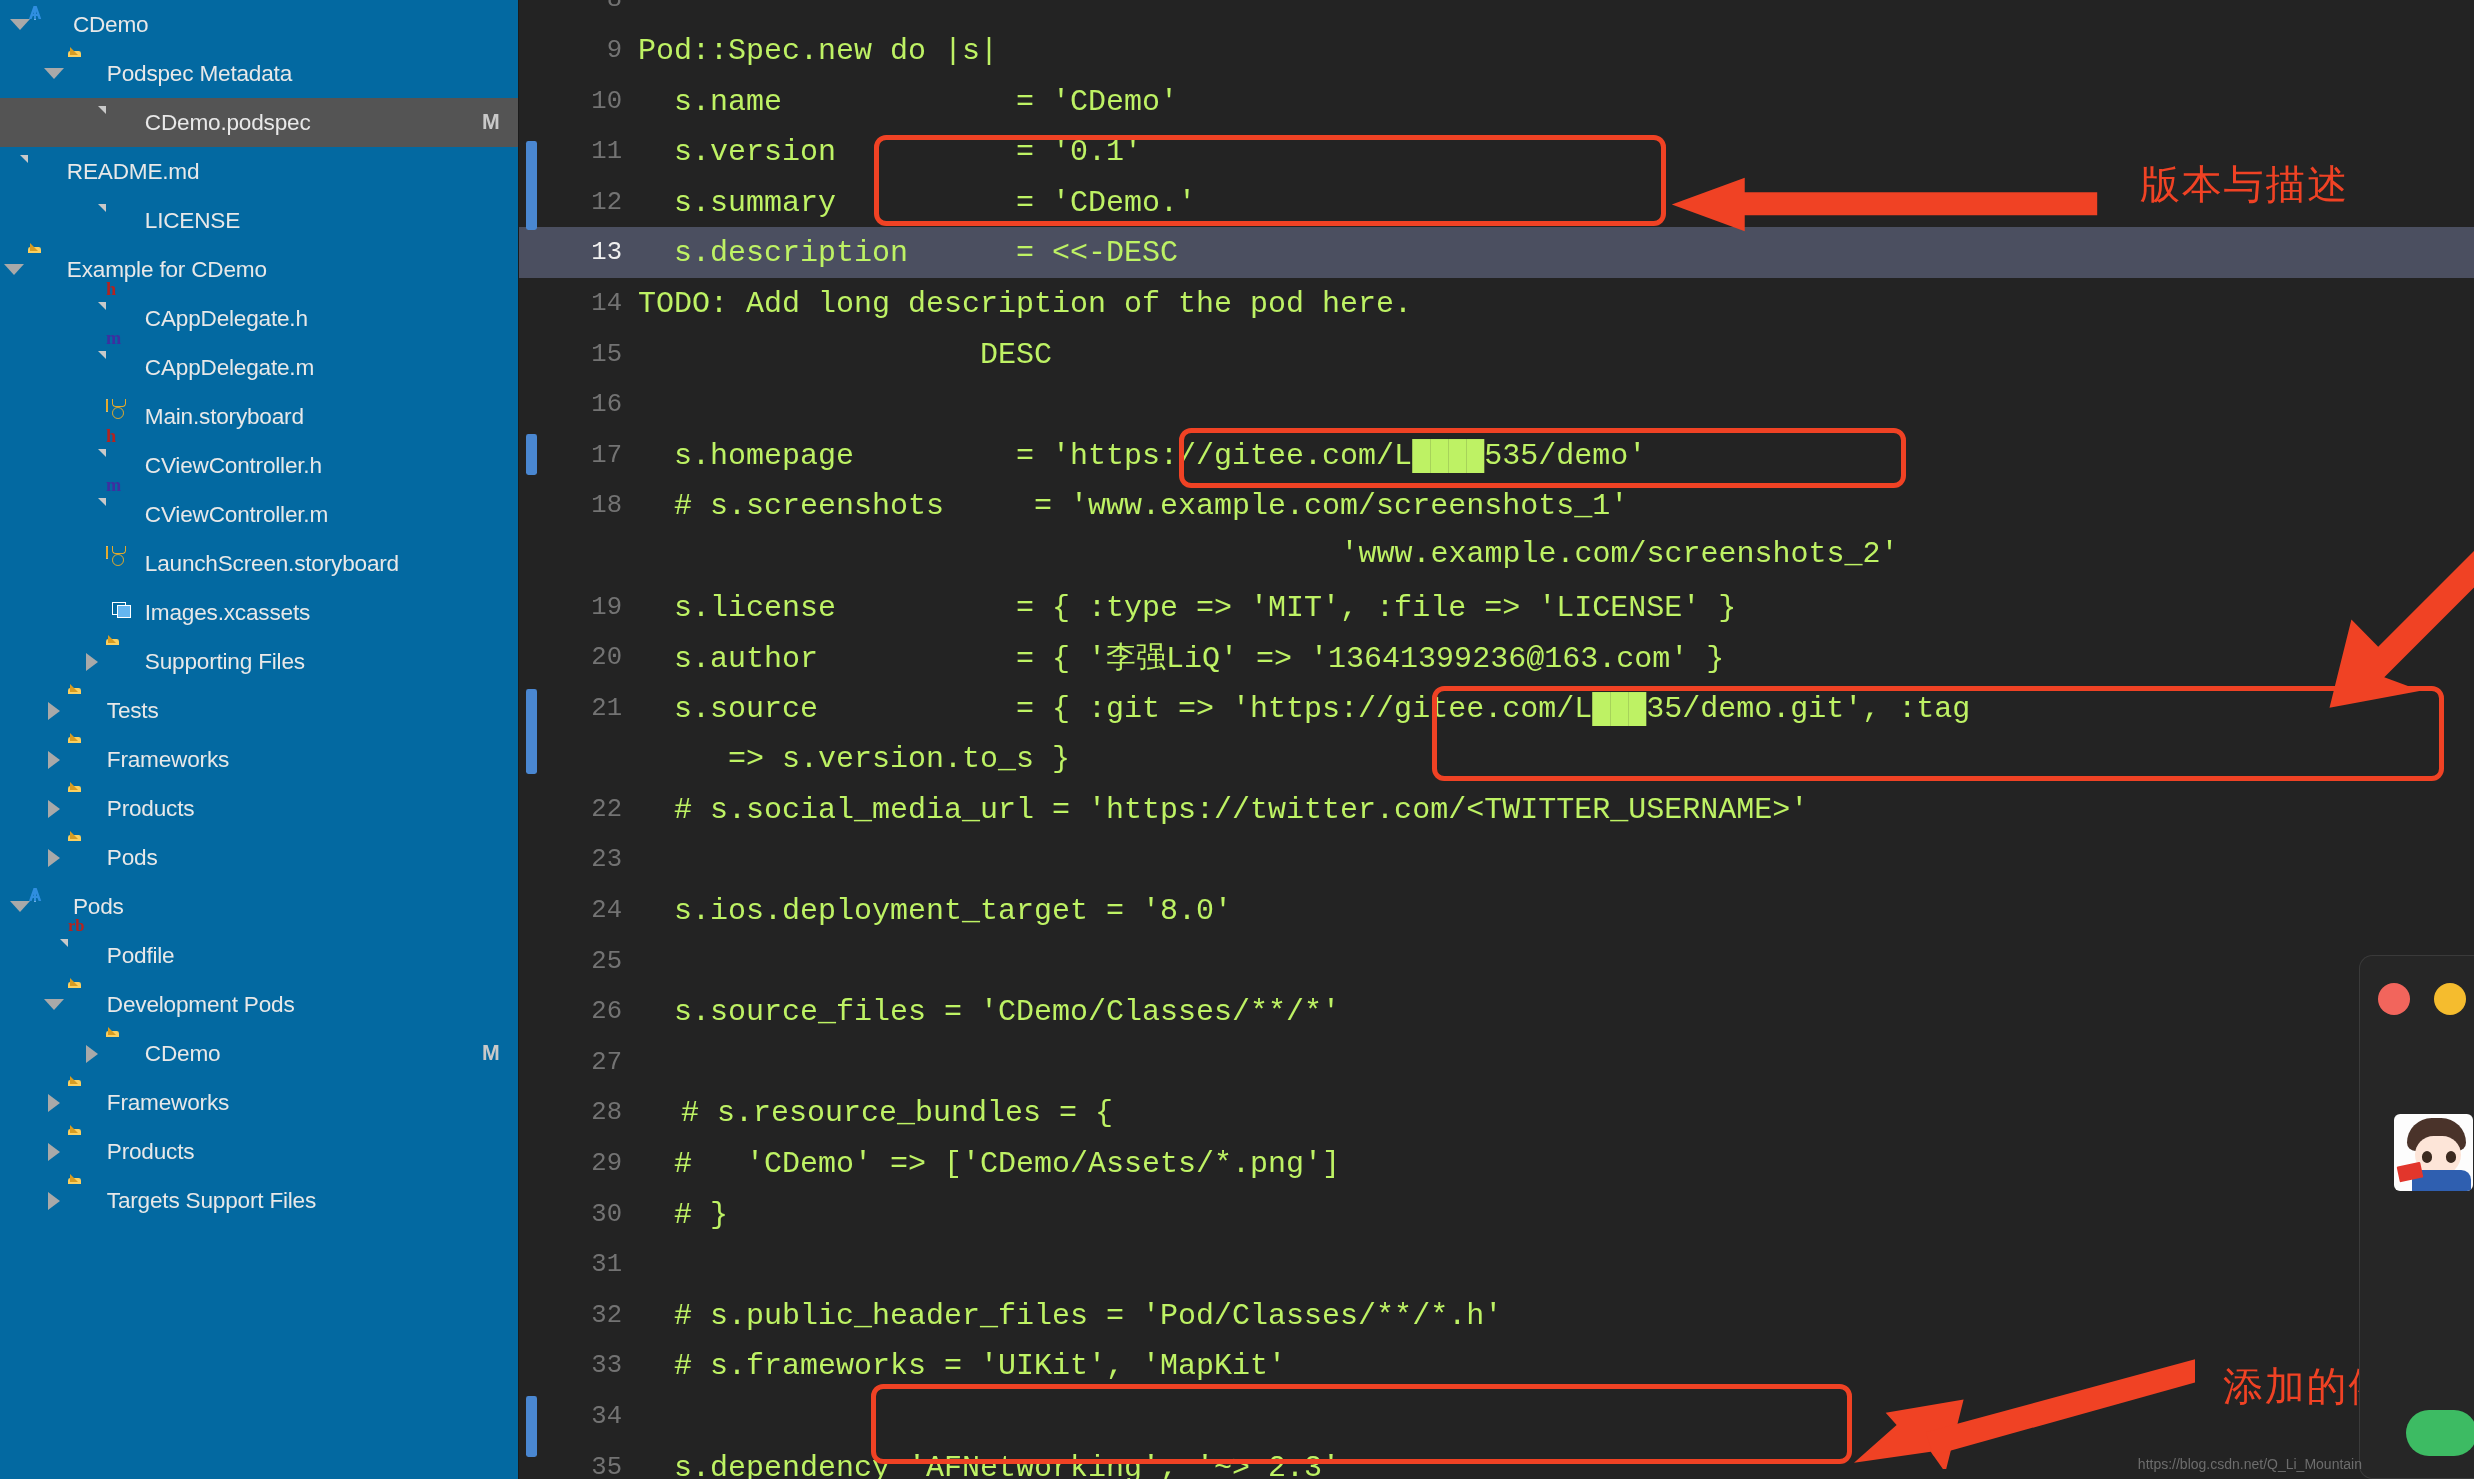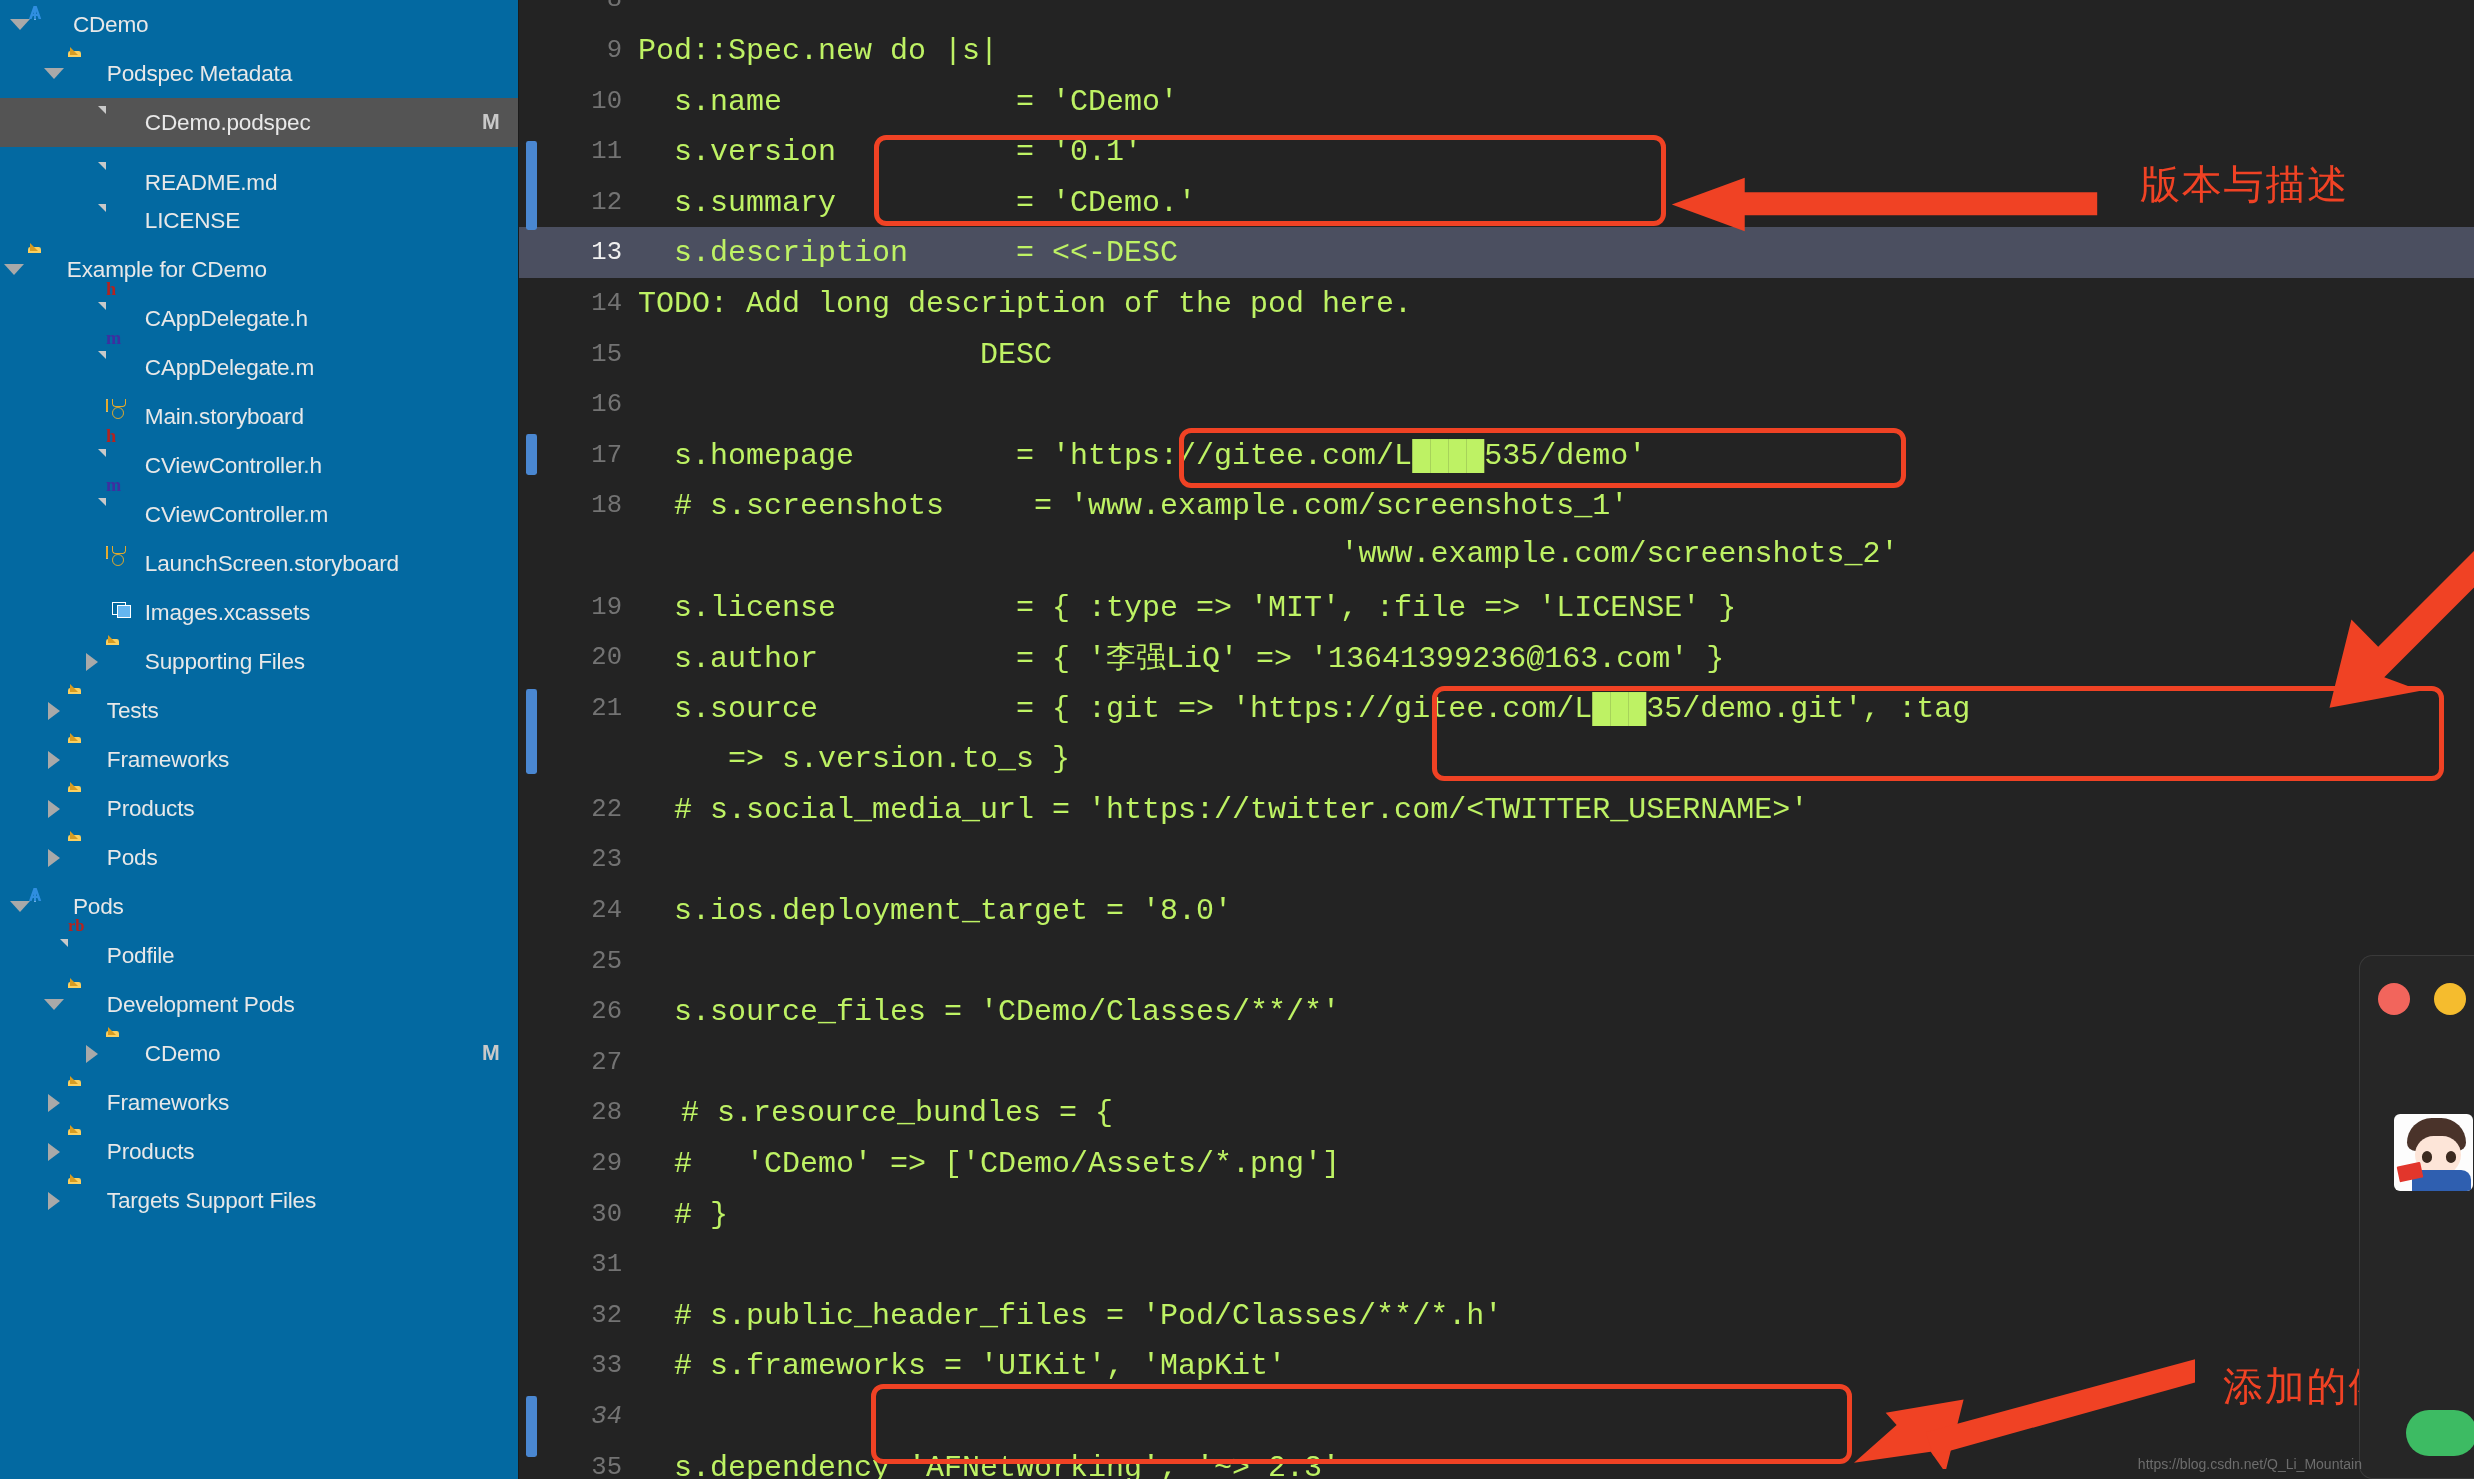--- a/index.html
+++ b/index.html
@@ -308,21 +308,21 @@
               <i></i>
               <i></i>
               <i></i>
               <i></i>
               <i></i>
               <i></i>
             </span></span></span>
         <span class="nav-label">CDemo.podspec</span>
         <span class="nav-badge">M</span>
       </div>
-      <div class="nav-row" style="padding-left: 78px; align-items: flex-end;">
+      <div class="nav-row" style="">
         <span class="twisty"></span>
         <span class="nav-icon"><span class="ic-doc md"><span class="lines">
               <i></i>
               <i></i>
               <i></i>
               <i></i>
               <i></i>
               <i></i>
               <i></i>
             </span></span></span>
@@ -576,21 +576,21 @@
           <span class="src"></span>
         </div>
         <div class="code-line" style="top: 1290px;">
           <span class="ln">32</span>
           <span class="src">  # s.public_header_files = 'Pod/Classes/**/*.h'</span>
         </div>
         <div class="code-line" style="top: 1340px;">
           <span class="ln">33</span>
           <span class="src">  # s.frameworks = 'UIKit', 'MapKit'</span>
         </div>
-        <div class="code-line" style="top: 1391px; font-style: italic;">
+        <div class="code-line" style="top: 1391px;">
           <span class="ln">34</span>
           <span class="src"></span>
         </div>
         <div class="code-line" style="top: 1442px;">
           <span class="ln">35</span>
           <span class="src">  s.dependency 'AFNetworking', '~&gt; 2.3'</span>
         </div>
       </div>
 
     <div class="changebar" style="top:141px;height:89px;"></div>

